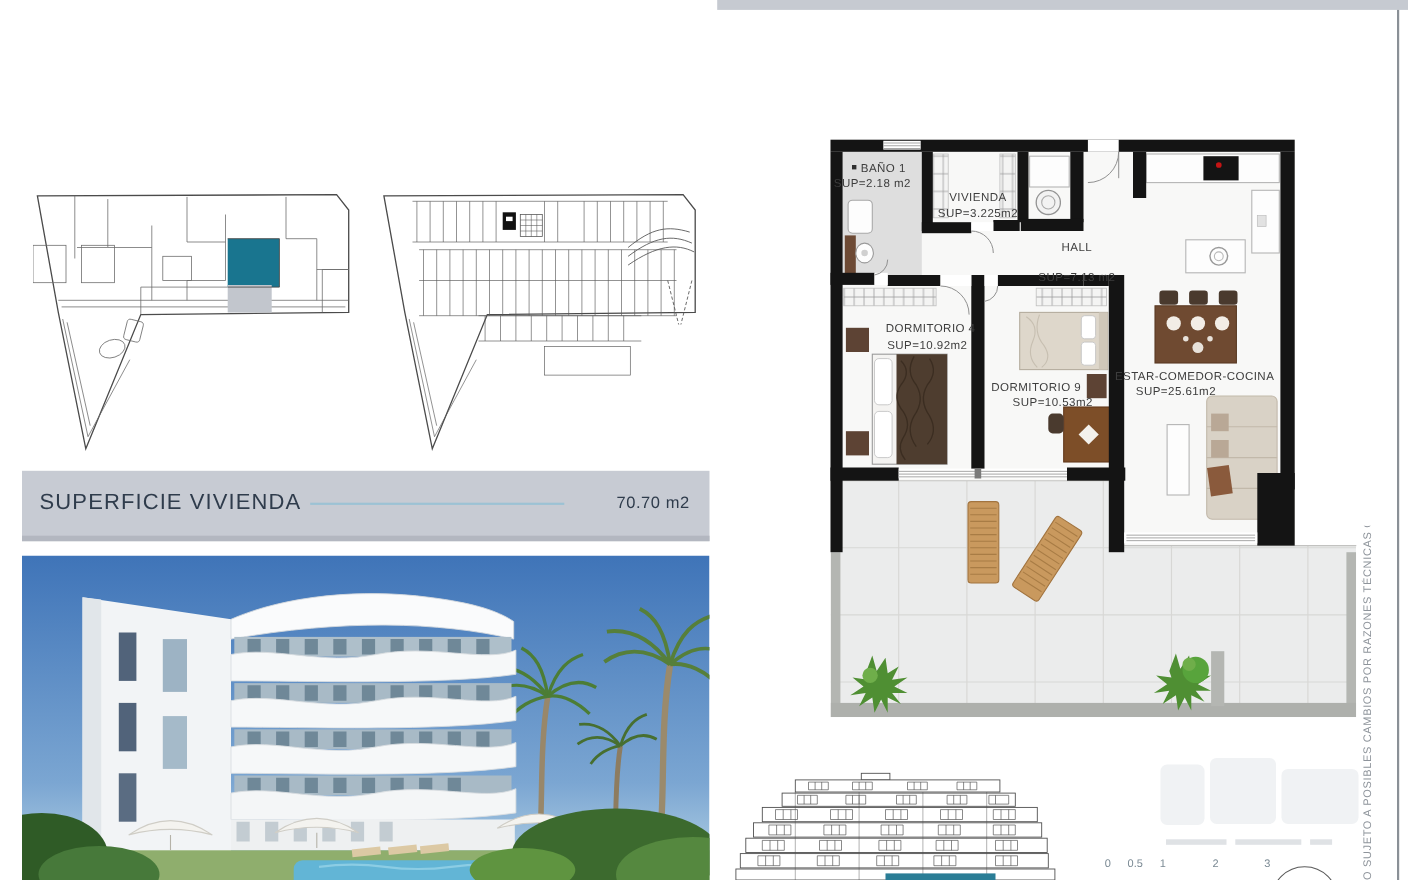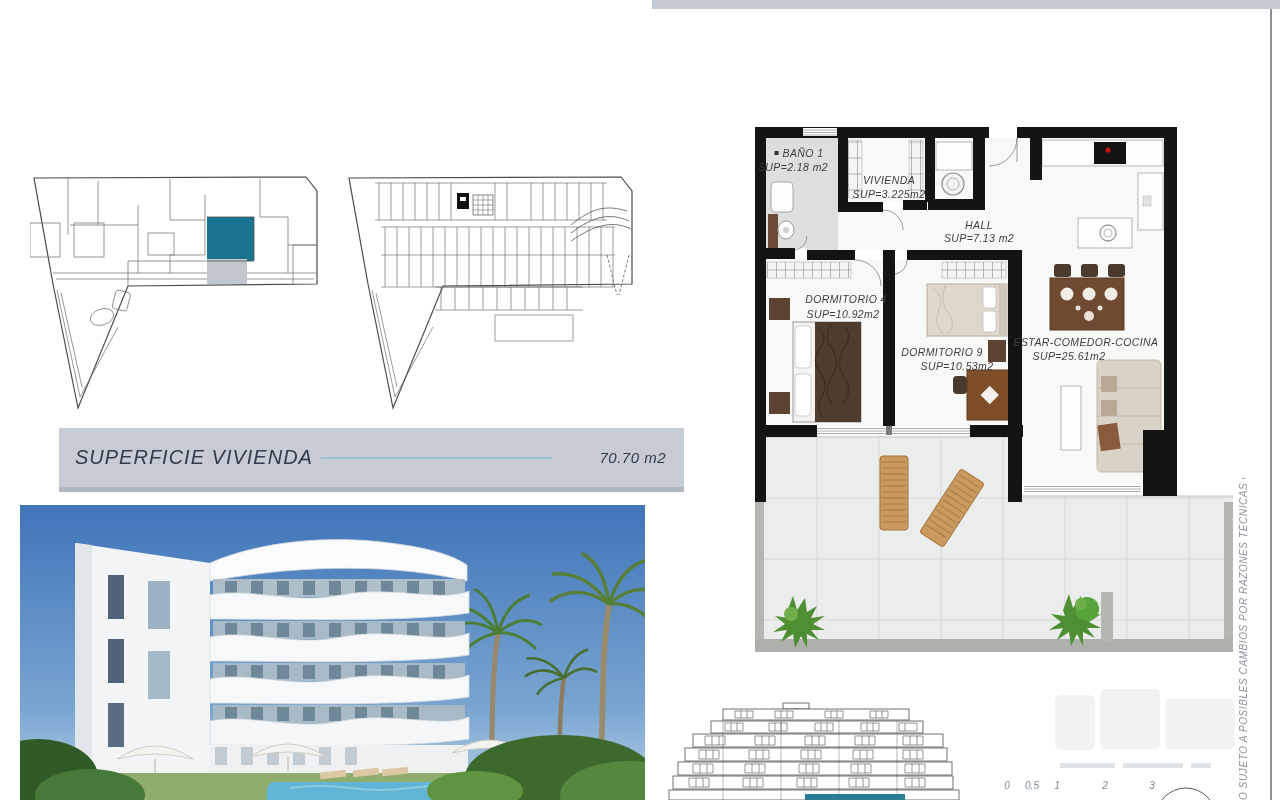--- a/index.html
+++ b/index.html
@@ -1,27 +1,27 @@
 <!DOCTYPE html>
 <html><head>
 <meta charset="utf-8">
 <style>
   html,body{margin:0;padding:0;}
   .page{position:relative;width:1280px;height:800px;background:#ffffff;overflow:hidden;
         font-family:"Liberation Sans",sans-serif;}
-  .abs{position:absolute;font-style:italic;}
+  .abs{position:absolute;}
   
   .top-bar{left:652px;top:0;width:628px;height:9px;background:#c6cad1;}
   
   .right-rule{left:1270px;top:9px;width:2px;height:791px;background:#8a9096;}
   
   .band{left:20px;top:428px;width:625px;height:64px;background:#c7cbd3;
         border-bottom:5px solid #b3b7c0;box-sizing:border-box;
         display:flex;flex-direction:column;justify-content:center;gap:2px;
-        padding:0 18px 0 16px;margin-left:39px;}
+        padding:0 18px 0 16px;}
   .band-row{display:flex;align-items:center;height:26px;}
   .band-label{width:242px;font-size:20px;color:#2f3c4c;letter-spacing:1px;}
   .band-rule{flex:1;height:2px;background:#9cc2d4;margin:0 14px 0 4px;}
   .band-value{width:100px;text-align:right;font-size:15px;color:#2f3c4c;letter-spacing:0.5px;}
   
   .fp{left:745px;top:118px;width:490px;height:545px;}
   .plan-label{position:absolute;transform:translateX(-50%);font-size:10.5px;color:#3d3d3d;
               letter-spacing:0.4px;white-space:nowrap;}
   .bullet{display:inline-block;width:4px;height:4px;background:#2f2f2f;margin:0 4px 2px 0;
           vertical-align:middle;}
@@ -392,21 +392,21 @@
         <path d="M138,92 A20,20 0 0 1 158,112"></path>
       </g>
     </svg>
 
     
     <div class="plan-label" style="left:54px;top:29px"><span class="bullet"></span><span>BAÑO 1</span></div>
     <div class="plan-label" style="left:48px;top:43px">SUP=2.18 m2</div>
     <div class="plan-label" style="left:144px;top:56px">VIVIENDA</div>
     <div class="plan-label" style="left:144px;top:70px">SUP=3.225m2</div>
     <div class="plan-label" style="left:234px;top:101px">HALL</div>
-    <div class="plan-label" style="left:234px;top:114px">SUP=7.13 m2</div>
+    <div class="plan-label" style="left:234px;top:128px">SUP=7.13 m2</div>
     <div class="plan-label" style="left:101px;top:175px">DORMITORIO 4</div>
     <div class="plan-label" style="left:98px;top:190px">SUP=10.92m2</div>
     <div class="plan-label" style="left:197px;top:228px">DORMITORIO 9</div>
     <div class="plan-label" style="left:212px;top:242px">SUP=10.53m2</div>
     <div class="plan-label" style="left:341px;top:218px">ESTAR-COMEDOR-COCINA</div>
     <div class="plan-label" style="left:324px;top:232px">SUP=25.61m2</div>
   </div>
 
   <div class="abs" style="left:665px;top:700px;width:300px;height:100px;">
     <svg width="300" height="100" viewBox="0 0 300 100">

